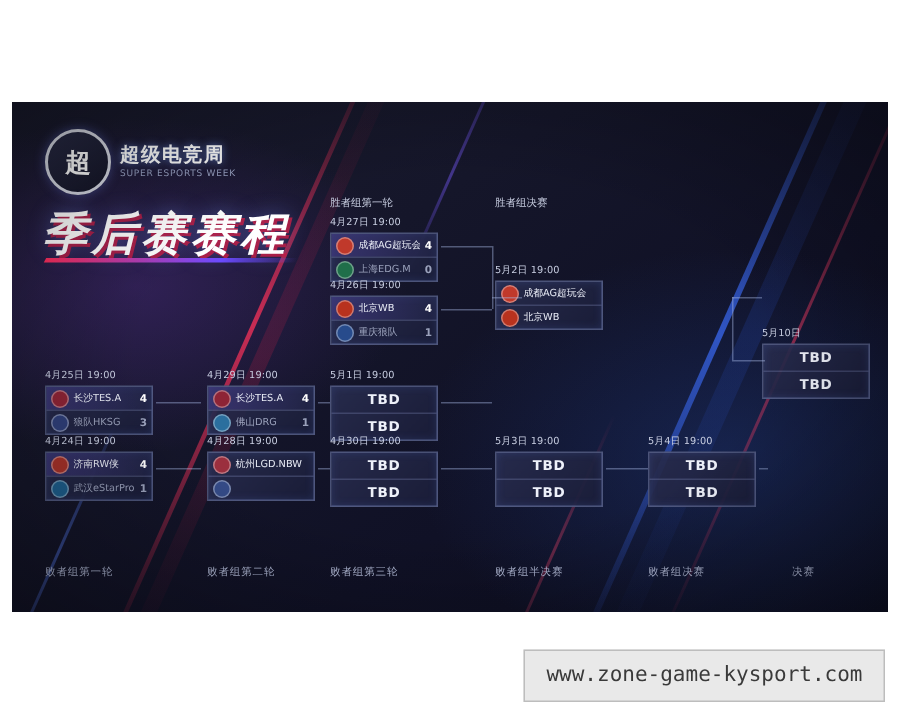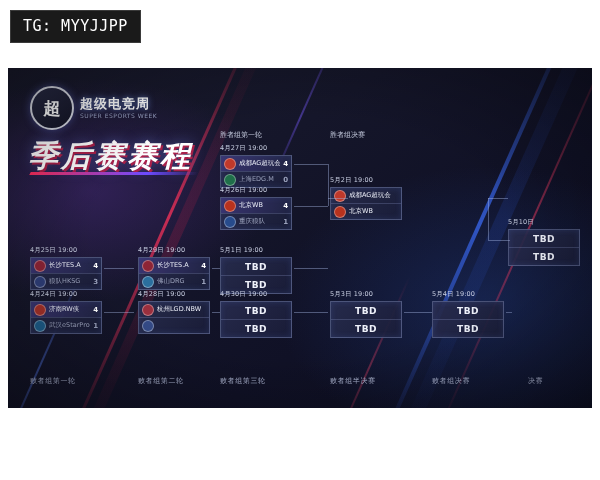--- a/index.html
+++ b/index.html
@@ -429,14 +429,14 @@
         <div class="conn h" style="left: 396px; top: 244px; width: 28px;"></div>
         <div class="conn h" style="left: 498px; top: 244px; width: 6px;"></div>
         <div class="conn h" style="left: 480px; top: 130px; width: 20px;"></div>
         <div class="conn v" style="left: 480px; top: 130px; height: 42px;"></div>
         <div class="conn h" style="left: 480px; top: 172px; width: 22px;"></div>
       </div>
 
     <div class="vignette"></div>
   </div>
 
-  <div class="tg-badge">TG: MYYJJPP</div>
+  <div class="site-badge">www.zone-game-kysport.com</div>
 </div>
 
 </body></html>

